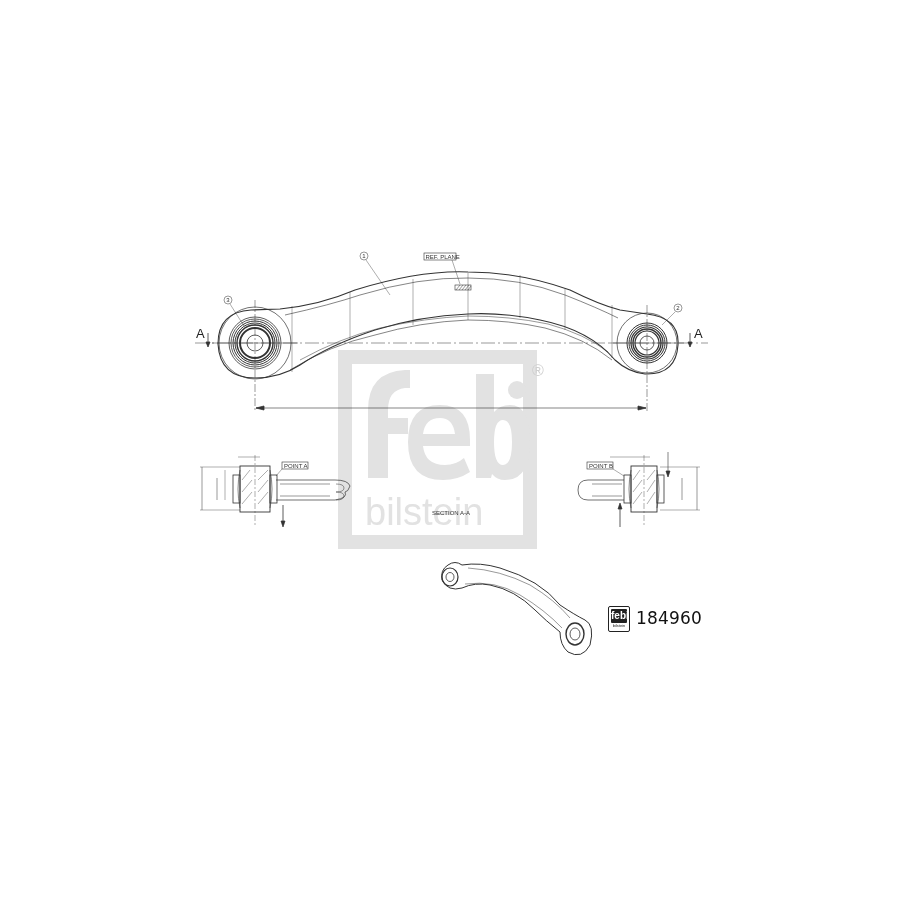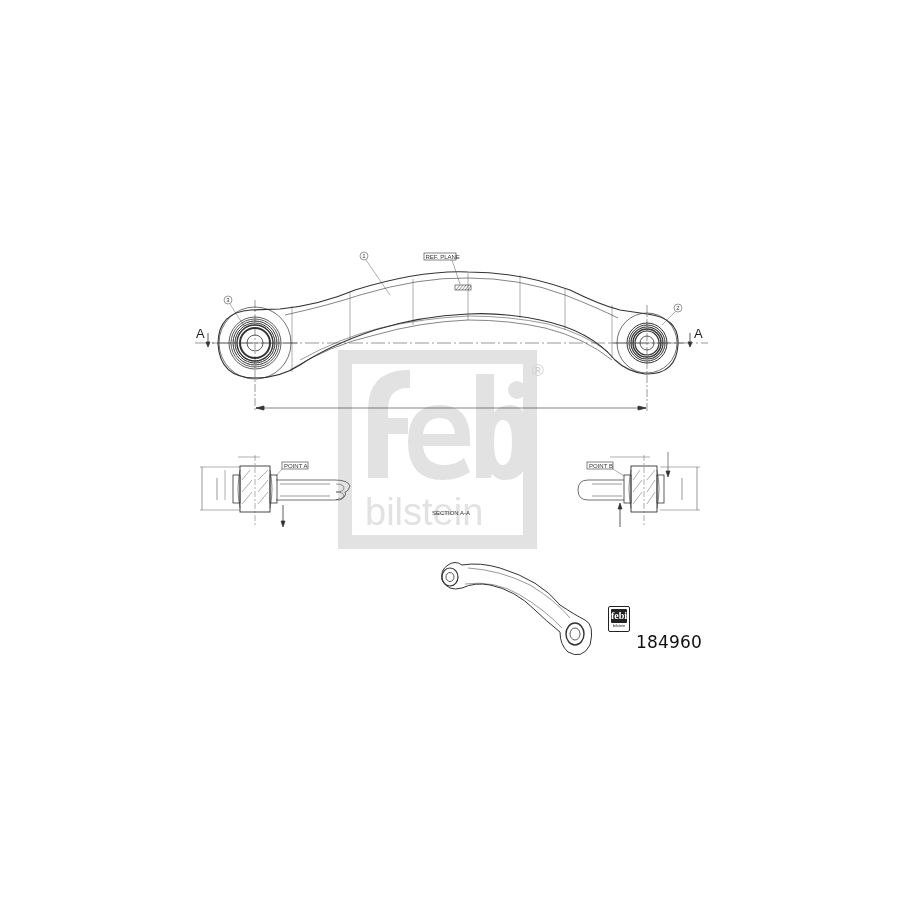--- a/index.html
+++ b/index.html
@@ -1,23 +1,23 @@
 <!DOCTYPE html>
 <html><head>
   <meta charset="utf-8">
   <style>
     html, body { margin: 0; padding: 0; background: #ffffff; }
     body { width: 900px; height: 900px; position: relative; overflow: hidden; font-family: "Liberation Sans", sans-serif; }
     svg { position: absolute; left: 0; top: 0; }
     .wm-text { font-family: "Liberation Sans", sans-serif; }
     .lbl { font-family: "Liberation Sans", sans-serif; font-size: 6px; fill: #333; }
     .sec-letter { font-family: "Liberation Sans", sans-serif; font-size: 13px; fill: #222; }
-    .partno { position: absolute; left: 636px; top: 608px; font-size: 17px; color: #111; font-family: "DejaVu Sans", sans-serif; letter-spacing: 0.2px; margin-top: 24px; }
+    .partno { position: absolute; left: 636px; top: 608px; font-size: 17px; color: #111; font-family: "DejaVu Sans", sans-serif; letter-spacing: 0.2px; }
     .badge { position: absolute; left: 608px; top: 606px; width: 22px; height: 26px; border: 1.5px solid #222; border-radius: 2px; background: #fff; box-sizing: border-box; }
-    .badge .b-top { display: block; font-size: 10px; font-weight: bold; line-height: 14px; text-align: center; color: #fff; background: #222; margin: 2px 2px 0 2px; border-radius: 1px; font-family: Liberation Serif, serif; }
+    .badge .b-top { display: block; font-size: 10px; font-weight: bold; line-height: 14px; text-align: center; color: #fff; background: #222; margin: 2px 2px 0 2px; border-radius: 1px; font-family: Liberation Sans, sans-serif; }
     .badge .b-bot { display: block; font-size: 4px; line-height: 6px; text-align: center; color: #222; font-family: "Liberation Sans", sans-serif; }
   </style>
 </head>
 <body>
 
 <svg width="900" height="900">
   <g fill="#e2e2e2">
     <rect x="345" y="357" width="185" height="185" fill="none" stroke="#e2e2e2" stroke-width="14"></rect>
 
     <path d="M368 478 L368 410 Q368 372 405 370 L410 370 L410 388 L405 388 Q388 390 388 410 L388 418 L408 418 L408 434 L388 434 L388 478 Z"></path>

